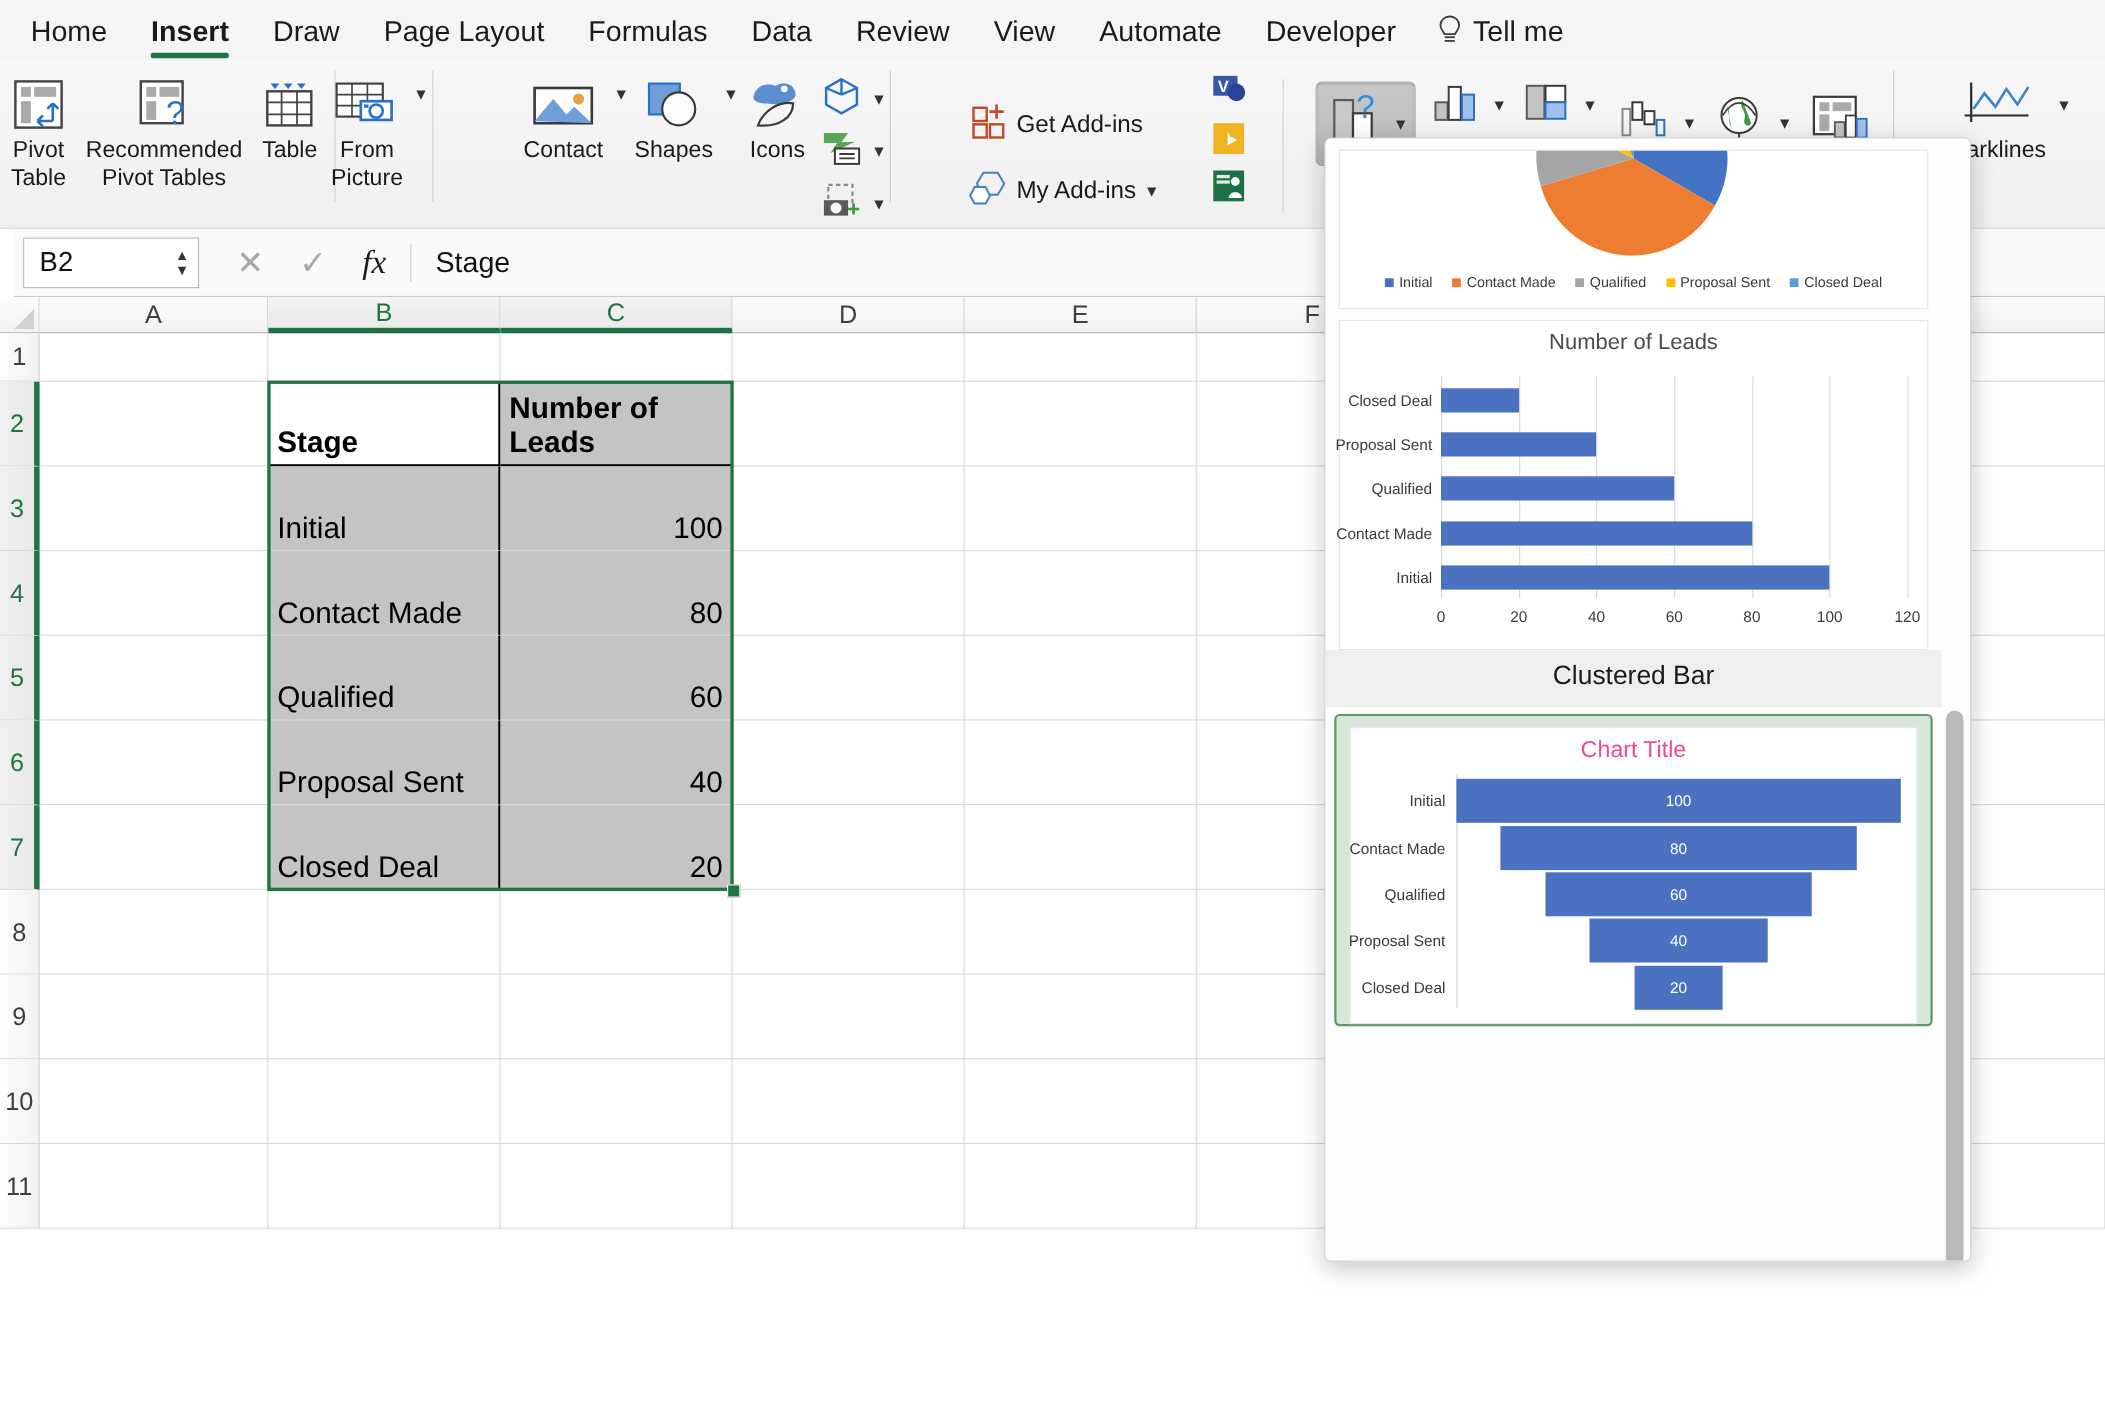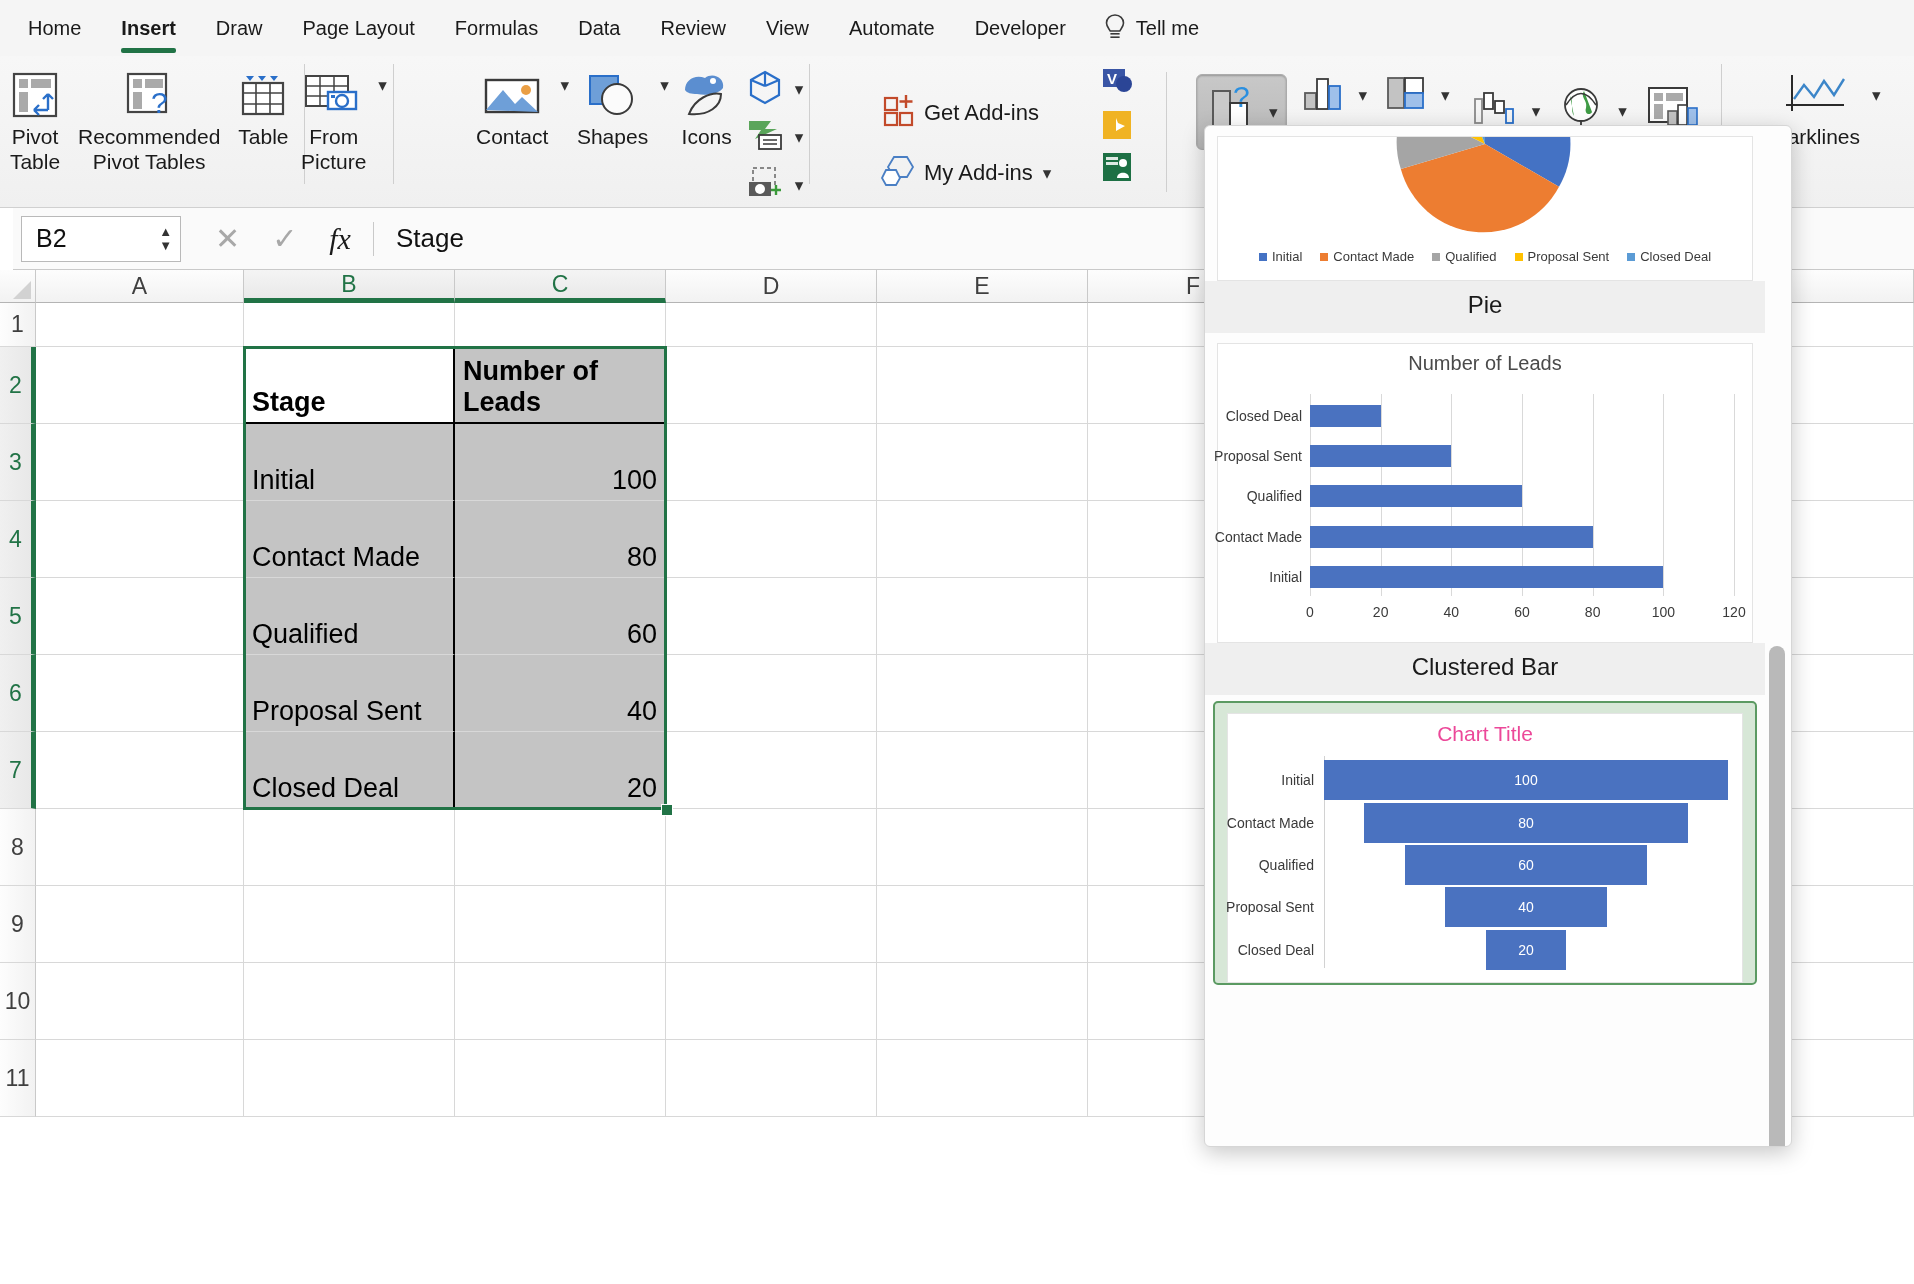--- a/index.html
+++ b/index.html
@@ -11,21 +11,21 @@
   }
   #app { position: relative; width: 1914px; height: 1284px; }
 
   
   .ribbon-tabs {
     position: absolute; top: 0; left: 0; width: 1914px; height: 56px;
     background: #f5f5f5;
     display: flex; align-items: center; padding-left: 8px;
   }
   .tab {
-    font-size: 20px; color: #1a1a1a; padding: 0 20px;
+    font-size: 26px; color: #1a1a1a; padding: 0 20px;
     line-height: 54px; position: relative; white-space: nowrap;
   }
   .tab.active { font-weight: bold; }
   .tab.active::after {
     content:""; position:absolute; left: 20px; right: 20px; bottom: 2px;
     height: 5px; background: #217346; border-radius: 2px;
   }
   .tellme { display:flex; align-items:center; gap:10px; padding-left: 18px; }
   .bulb { width: 22px; height: 30px; position: relative; }
   .bulb svg { display:block; }
@@ -712,21 +712,20 @@
             <span class="lg">
                 <span class="sw" style="background:#FFC000"></span>
                 <span>Proposal Sent</span>
               </span>
             <span class="lg">
                 <span class="sw" style="background:#5B9BD5"></span>
                 <span>Closed Deal</span>
               </span>
           </div>
         </div>
-        <div class="gal-cap">Pie</div>
       </div>
 
       <div class="gal-item">
         <div class="gal-card bar-card">
           <div class="bar-title">Number of Leads</div>
           <div class="bar-plot">
             <div class="bar-axis"></div>
             <div id="bar-grid">
                 <div class="bar-gl" style="left:0%"></div>
                 <div class="bar-gl" style="left:16.666666666666664%"></div>

